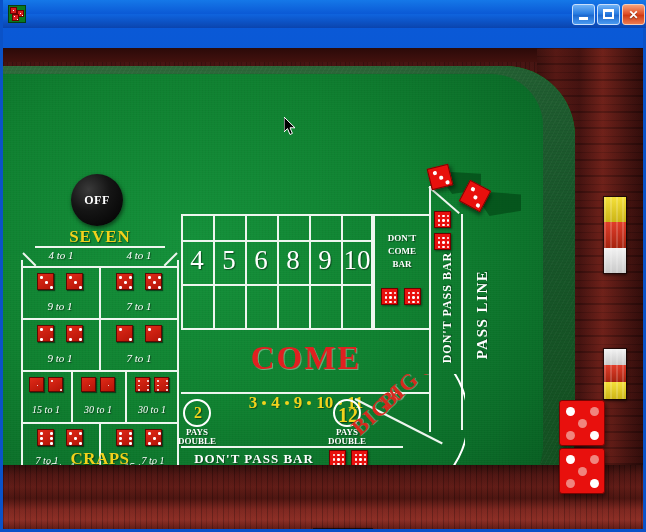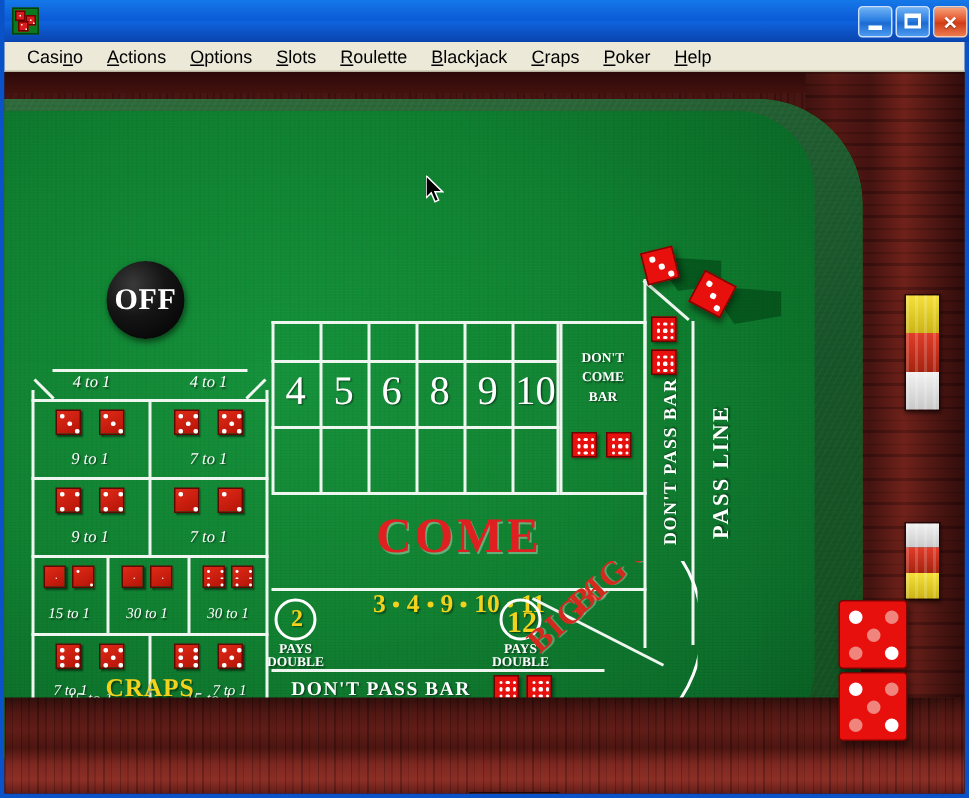--- a/index.html
+++ b/index.html
@@ -126,21 +126,21 @@
   .pipW { background:#ffffff; } .pipD { background:#f0857e; }
 
   .tinydie { position:absolute; background:#e8100d; border:1px solid #6b0200;
              box-shadow:1px 1px 2px rgba(0,0,0,.45); }
   .tinydie i{ position:absolute; background:#fff; border-radius:50%; }
   .dieshadow{ position:absolute; background:rgba(0,60,16,.55); }
 
   #puck { position:absolute; left:68px; top:118px; width:52px; height:52px;
           border-radius:50%; background:radial-gradient(circle at 34% 30%, #3a3a3a 0%, #151515 42%, #000 100%);
           box-shadow:1px 2px 4px rgba(0,0,0,.55); display:flex; align-items:center; justify-content:center; }
-  #puck span { color:#fff; font-family:"Liberation Serif", serif; font-weight:bold; font-size:20px;
+  #puck span { color:#fff; font-family:"Liberation Serif", serif; font-weight:bold; font-size:12px;
                letter-spacing:.5px; }
 
   .vtxt { position:absolute; transform-origin:center center; white-space:nowrap;
           color:#fff; font-family:"Liberation Serif", serif; font-weight:bold;
           text-shadow:1px 1px 1px rgba(0,0,0,.4); }
 
   #cursor { position:absolute; left:281px; top:69px; width:12px; height:19px; z-index:90; }
 
   .big68 { position:absolute; color:#d42a1e; font-family:"Liberation Serif", serif;
            font-weight:bold; white-space:nowrap; text-shadow:1px 1px 0 rgba(255,255,255,.30); }
@@ -170,31 +170,20 @@
         </div>
       <div class="wbtn">
           <div class="maxglyph"></div>
         </div>
       <div class="wbtn close">
         <span>✕</span>
       </div>
     </div>
   </div>
 
-  <div id="menubar">
-      <div class="menuitem">Casi<u>n</u>o</div>
-      <div class="menuitem"><u>A</u>ctions</div>
-      <div class="menuitem"><u>O</u>ptions</div>
-      <div class="menuitem"><u>S</u>lots</div>
-      <div class="menuitem"><u>R</u>oulette</div>
-      <div class="menuitem"><u>B</u>lackjack</div>
-      <div class="menuitem"><u>C</u>raps</div>
-      <div class="menuitem"><u>P</u>oker</div>
-      <div class="menuitem"><u>H</u>elp</div>
-    </div>
 
   <div id="game">
     <div id="wood">
         <div id="woodgrain"></div>
       </div>
     <div id="topband"></div>
     <div id="rightrail">
         <div id="rightrailgrain"></div>
       </div>
 
@@ -211,20 +200,21 @@
 
         <div id="prop" style="left:26px;top:150px;width:158px;height:256px;">
 
           <div class="ln lnH" style="left:14px;top:22px;width:130px;"></div>
           <div class="ln lnV" style="left:0px;top:36px;height:220px;"></div>
           <div class="ln lnV" style="left:156px;top:36px;height:220px;"></div>
           <div class="ln lnH" style="left:0px;top:254px;width:158px;"></div>
           <div class="ln" style="left:2px;top:28px;width:18px;height:2px;transform:rotate(45deg);transform-origin:left center;"></div>
           <div class="ln" style="left:156px;top:28px;width:18px;height:2px;transform:rotate(135deg);transform-origin:left center;"></div>
 
+          <div class="lbl bld" style="left:0;top:4px;width:158px;font-size:17px;letter-spacing:1px;color:#f2d21c;">SEVEN</div>
           <div class="lbl ital" style="left:10px;top:26px;width:60px;font-size:11px;">4 to 1</div>
           <div class="lbl ital" style="left:88px;top:26px;width:60px;font-size:11px;">4 to 1</div>
 
           <div class="ln lnH" style="left:0px;top:42px;width:158px;"></div>
           <div class="ln lnH" style="left:0px;top:94px;width:158px;"></div>
           <div class="ln lnH" style="left:0px;top:146px;width:158px;"></div>
           <div class="ln lnH" style="left:0px;top:198px;width:158px;"></div>
           <div class="ln lnV" style="left:78px;top:42px;height:52px;"></div>
           <div class="ln lnV" style="left:78px;top:94px;height:52px;"></div>
           <div class="ln lnV" style="left:50px;top:146px;height:52px;"></div>

